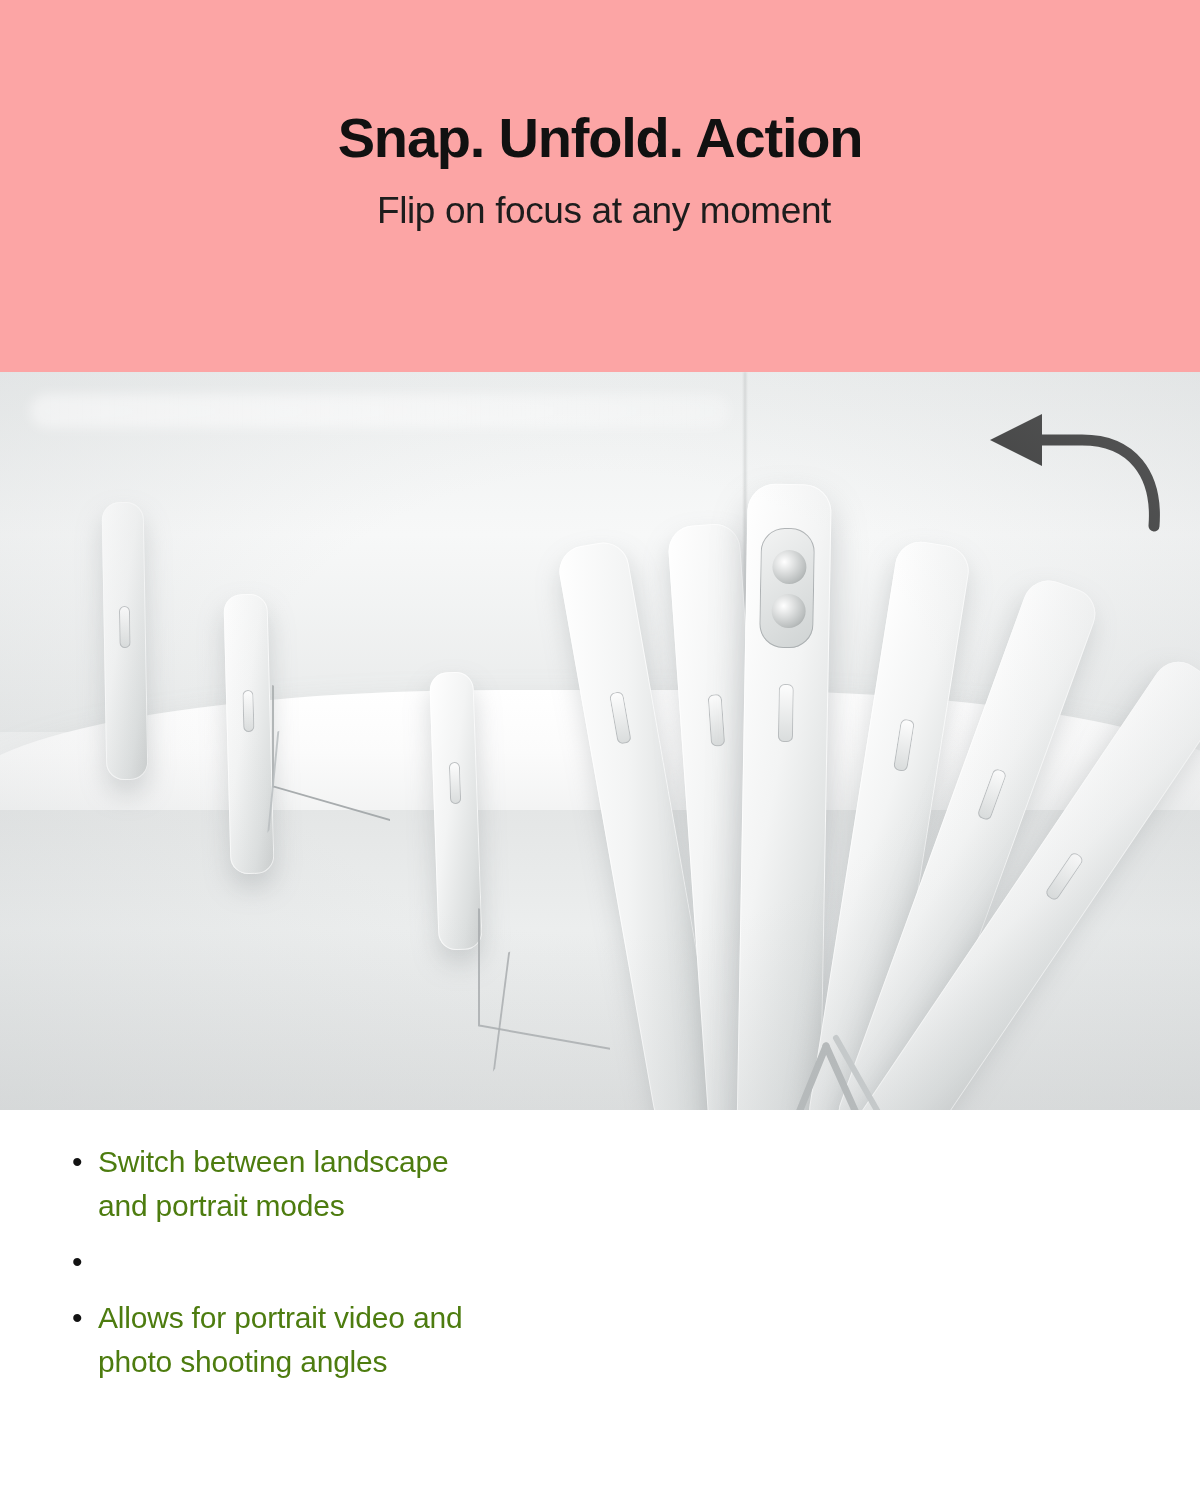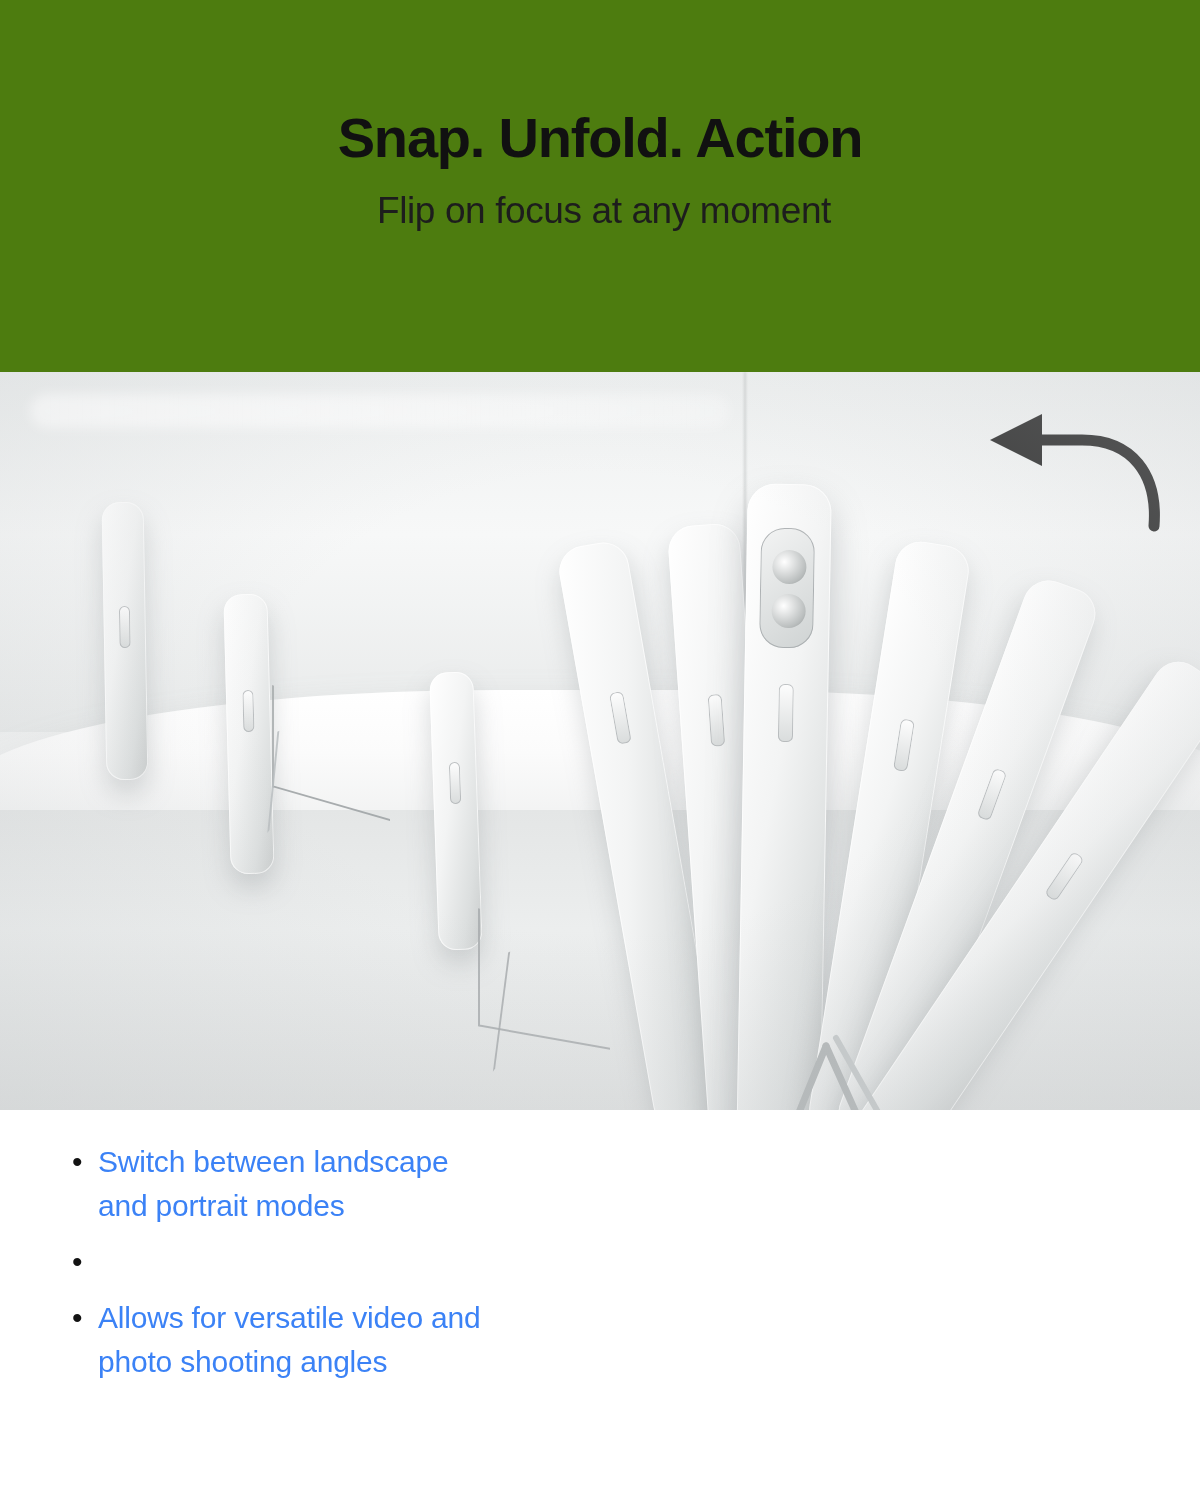--- a/index.html
+++ b/index.html
@@ -20,21 +20,21 @@
     background: #ffffff;
   }
 
   
   .header {
     position: absolute;
     top: 0;
     left: 0;
     width: 1200px;
     height: 372px;
-    background: #4d7c0f;
+    background: #fca5a5;
     display: flex;
     flex-direction: column;
     align-items: center;
     justify-content: flex-start;
     padding-top: 108px;
   }
   .headline {
     font-size: 56px;
     font-weight: 700;
     letter-spacing: -1.2px;
@@ -149,21 +149,21 @@
     width: 26px;
     flex: 0 0 26px;
     font-size: 30px;
     line-height: 44px;
     color: #131313;
     text-align: left;
   }
   .feature-text {
     font-size: 30px;
     line-height: 44px;
-    color: #3b82f6;
+    color: #4d7c0f;
     letter-spacing: -0.2px;
     white-space: pre-line;
   }
 </style>
 </head>
 <body>
 
 <div class="page">
 
   <div class="header">
@@ -240,18 +240,18 @@
     <div class="feature-row">
       <span class="bullet-dot">•</span>
       <span class="feature-text">Switch between landscape
 and portrait modes</span>
     </div>
     <div class="feature-row">
       <span class="bullet-dot">•</span>
     </div>
     <div class="feature-row">
       <span class="bullet-dot">•</span>
-      <span class="feature-text">Allows for versatile video and
+      <span class="feature-text">Allows for portrait video and
 photo shooting angles</span>
     </div>
   </div>
 
 </div>
 
 </body></html>

